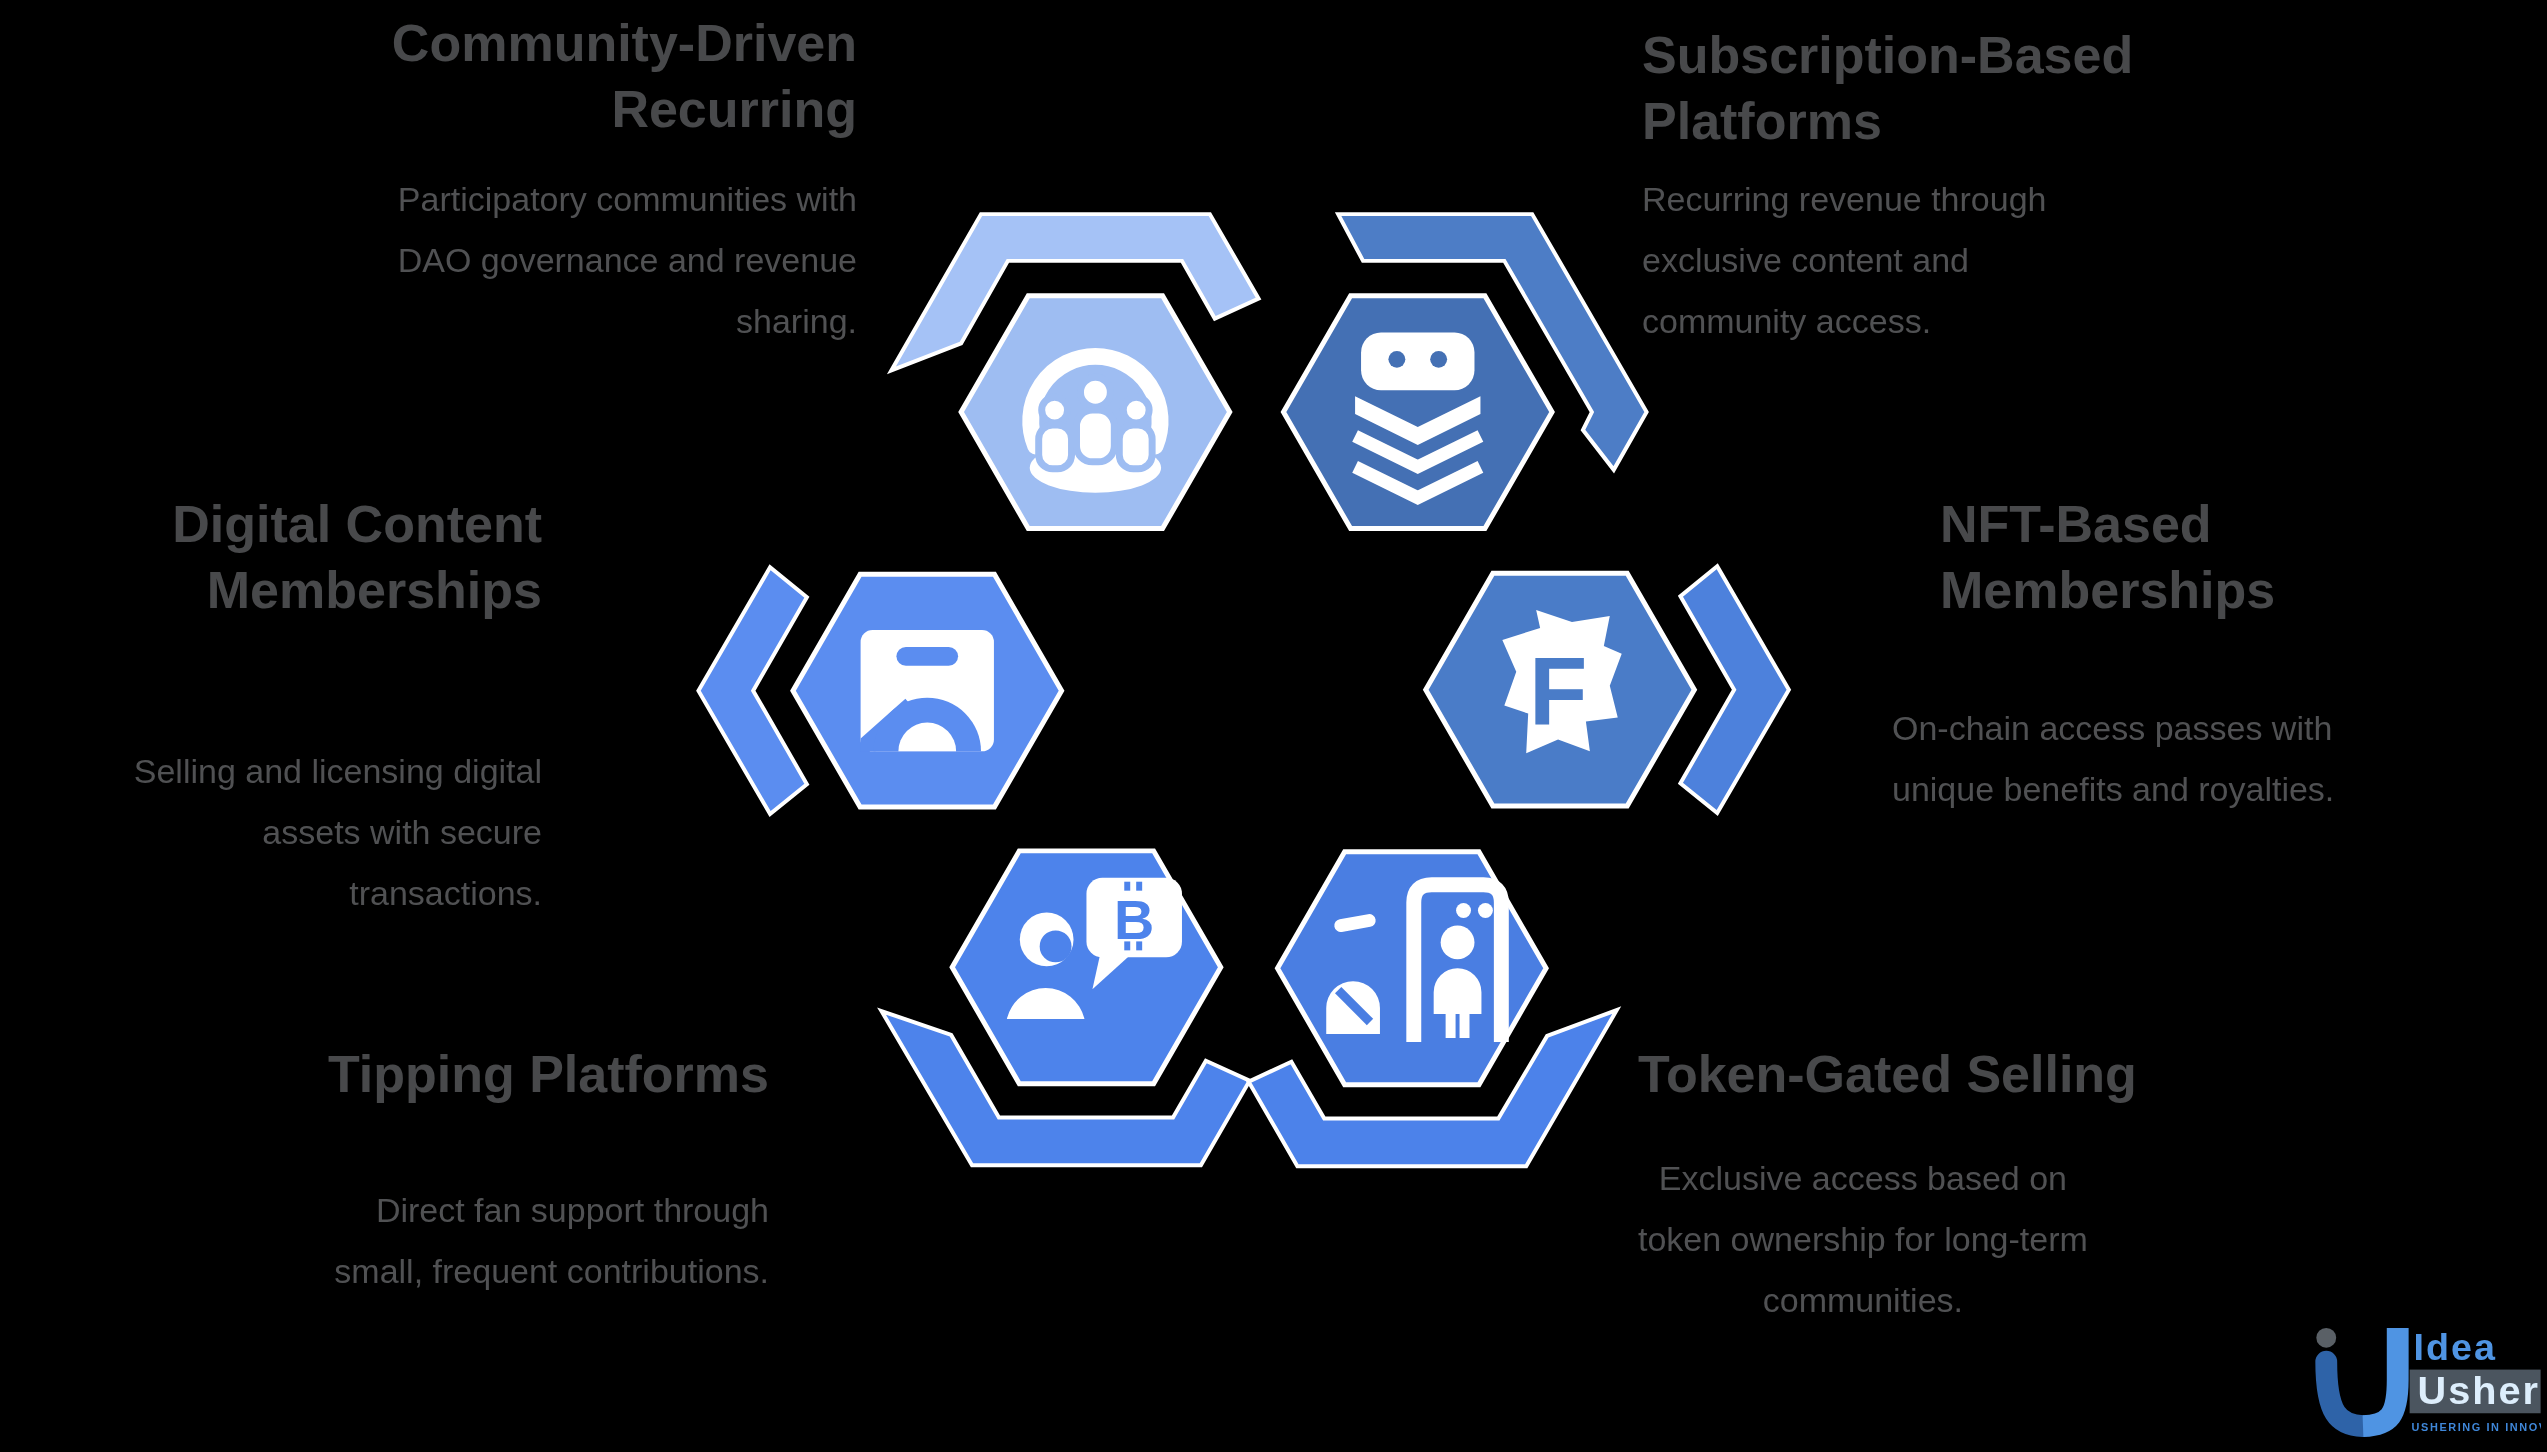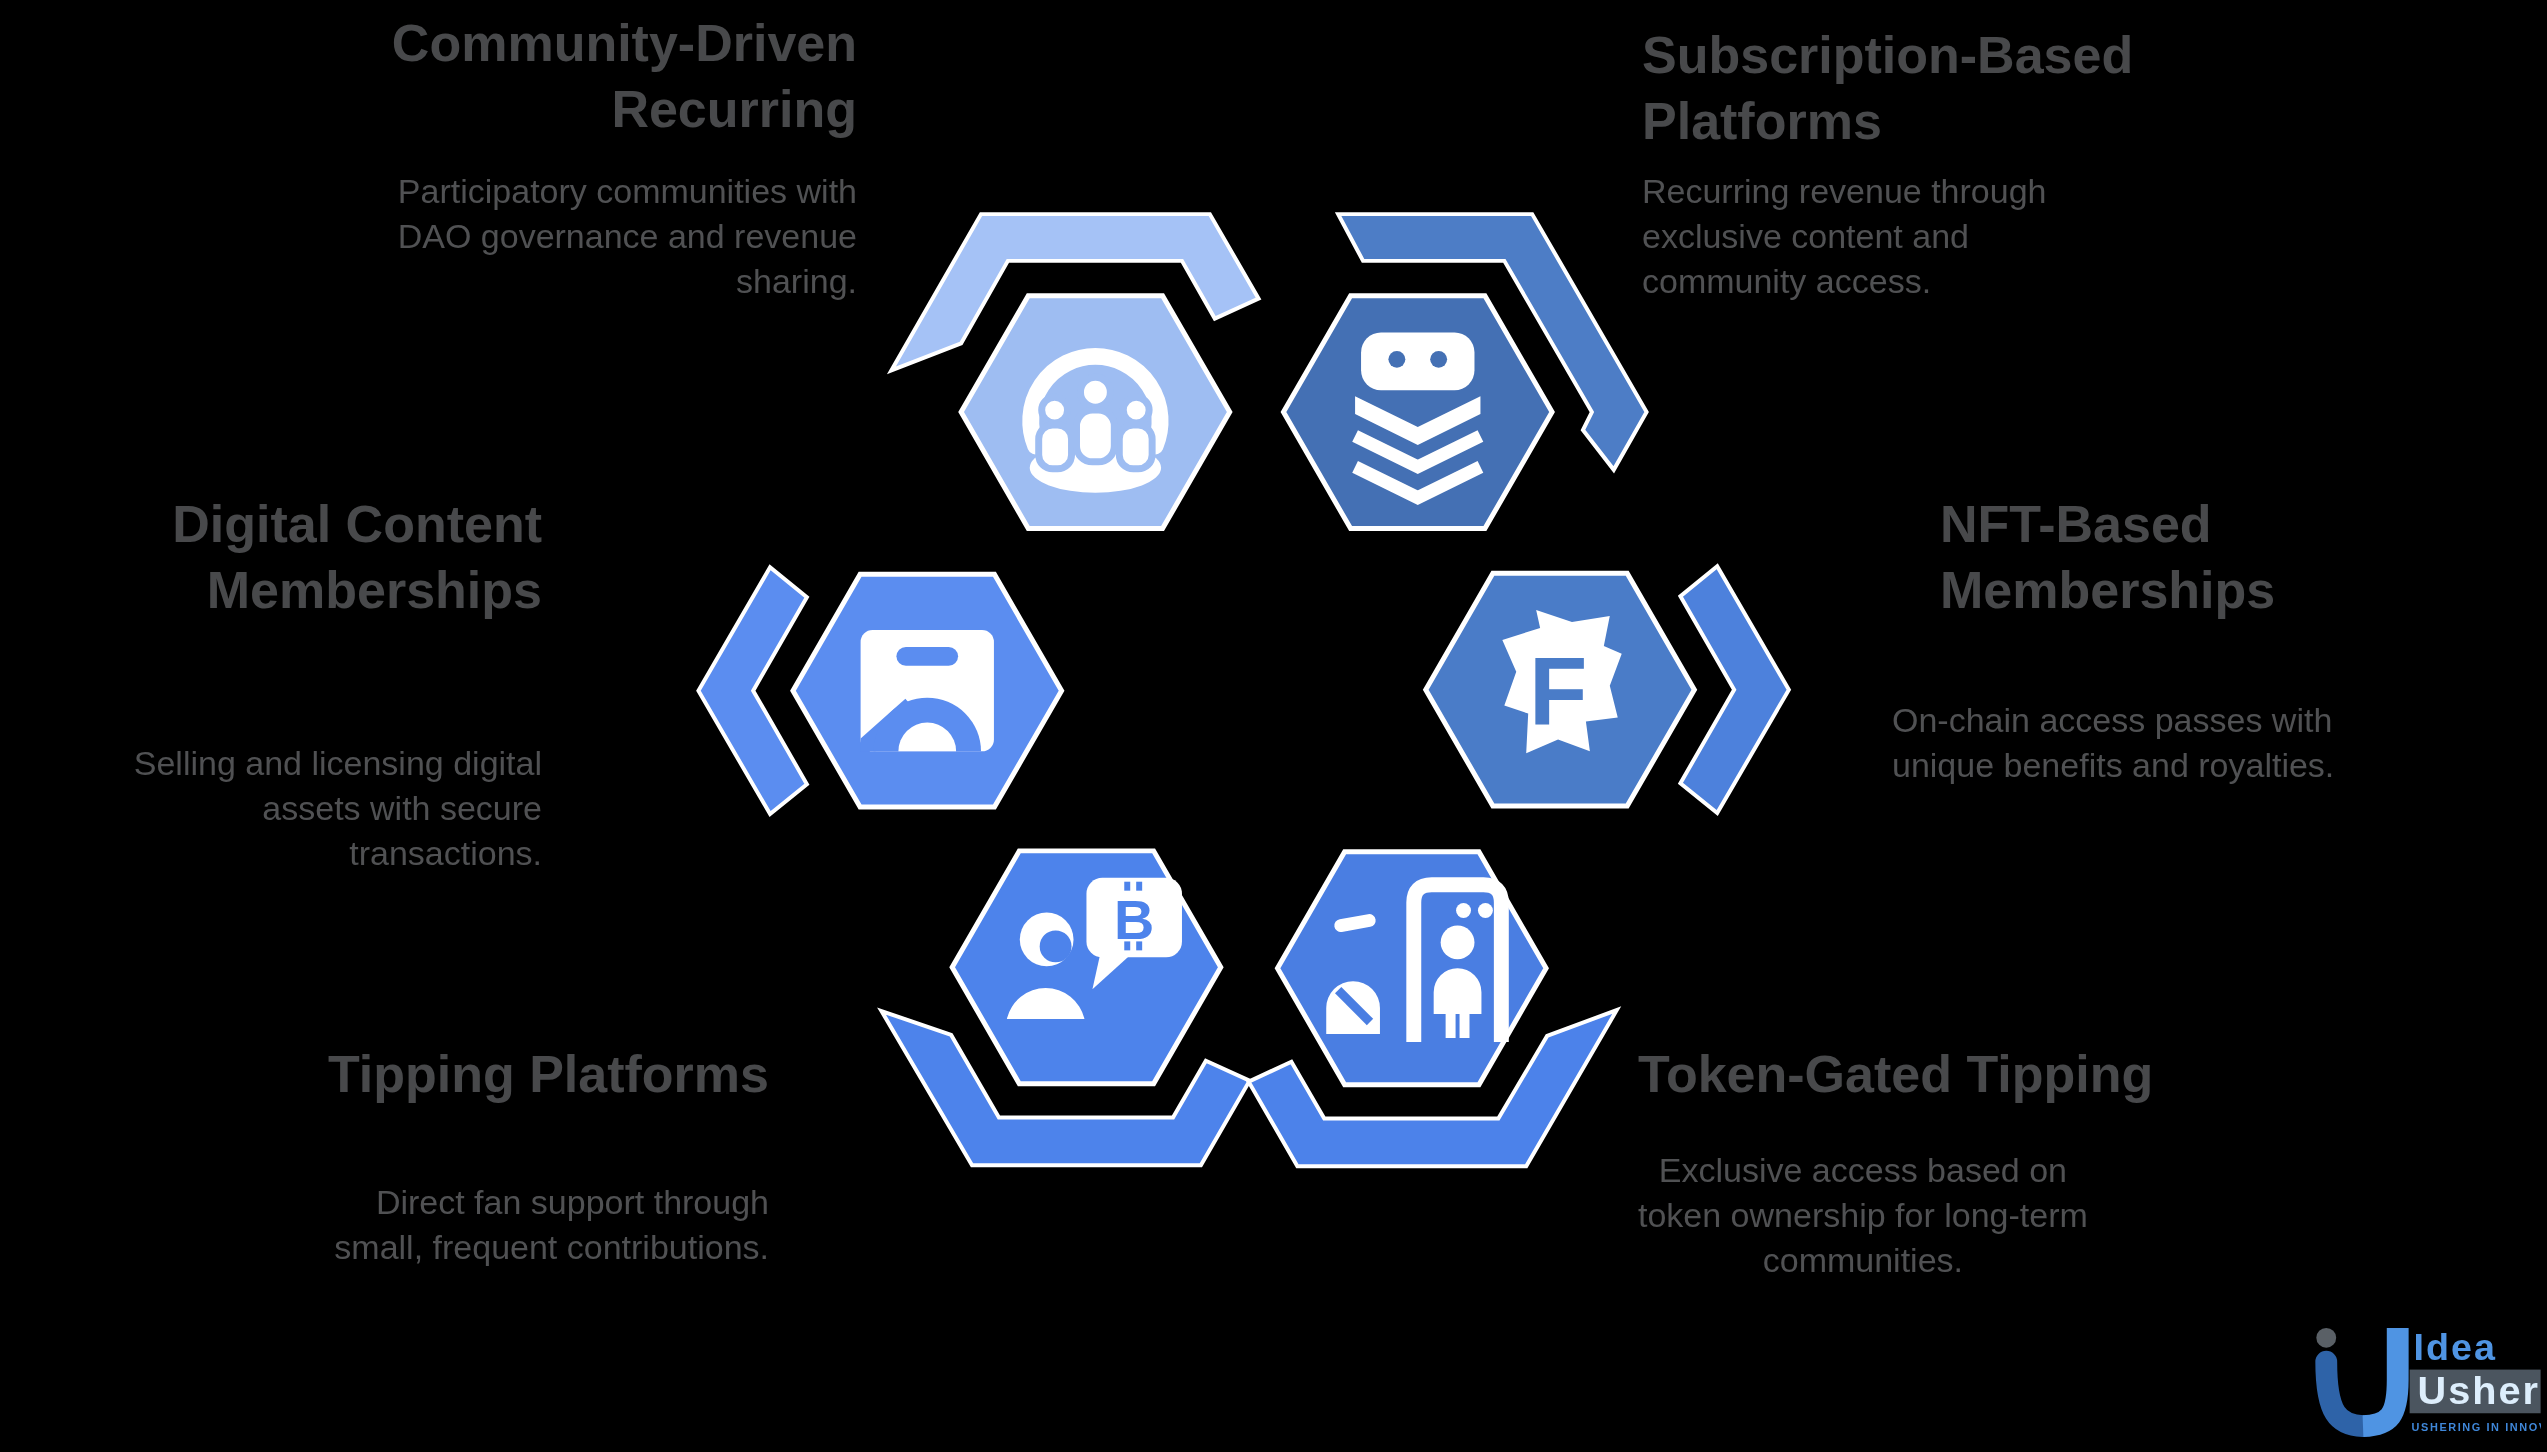--- a/index.html
+++ b/index.html
@@ -3,21 +3,21 @@
 <meta charset="utf-8">
 <style>
   html,body{margin:0;padding:0;background:#000;}
   body{width:2547px;height:1453px;position:relative;overflow:hidden;
        font-family:"Liberation Sans","DejaVu Sans",sans-serif;}
   #diagram{position:absolute;left:0;top:0;}
   .hex{stroke:#fff;stroke-width:5px;}
   .deco{stroke:#fff;stroke-width:4px;}
   .tb{position:absolute;white-space:pre-line;}
   .title{font-size:52px;font-weight:bold;line-height:66px;color:#48494b;}
-  .desc{font-size:34px;font-weight:400;line-height:45px;color:#505153;}
+  .desc{font-size:34px;font-weight:400;line-height:61px;color:#505153;}
   .ra{text-align:right;}
   
   .tl-title{right:1690px;top:10px;}
   .tl-desc{right:1690px;top:169px;}
   .tr-title{left:1642px;top:10px;margin-top:12px;}
   .tr-desc{left:1642px;top:169px;}
   .ml-title{right:2005px;top:491px;}
   .ml-desc{right:2005px;top:701px;margin-top:40px;}
   .mr-title{left:1892px;top:491px;margin-left:48px;}
   .mr-desc{left:1892px;top:698px;}
@@ -136,21 +136,21 @@
 
 <div class="tb title mr-title">NFT-Based
 Memberships</div>
 <div class="tb desc  mr-desc">On-chain access passes with
 unique benefits and royalties.</div>
 
 <div class="tb title ra bl-title">Tipping Platforms</div>
 <div class="tb desc  ra bl-desc">Direct fan support through
 small, frequent contributions.</div>
 
-<div class="tb title br-title">Token-Gated Tipping</div>
+<div class="tb title br-title">Token-Gated Selling</div>
 <div class="tb desc  br-desc">Exclusive access based on
 token ownership for long-term
 communities.</div>
 
 <div class="logo">
   <svg width="231" height="131" viewBox="0 0 232 132">
     <circle cx="16" cy="22" r="10" fill="#5a6066"></circle>
     <path d="M 16,46 C 16,98 28,110 53,111" fill="none" stroke-width="22" stroke-linecap="round" stroke="#2e63a8"></path>
     <path d="M 53,111 C 80,110 88,100 88,64 L 88,12" fill="none" stroke-width="22" stroke="#4f94e3"></path>
     <text x="104" y="44" font-size="38" font-weight="bold" letter-spacing="2" fill="#4f94e3">Idea</text>

